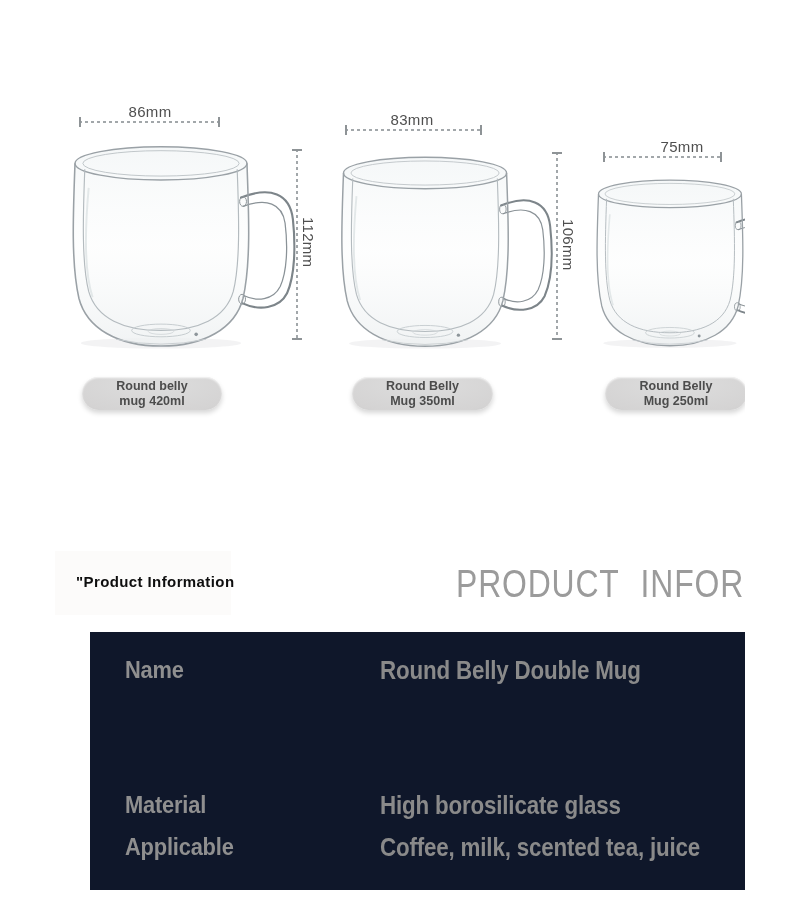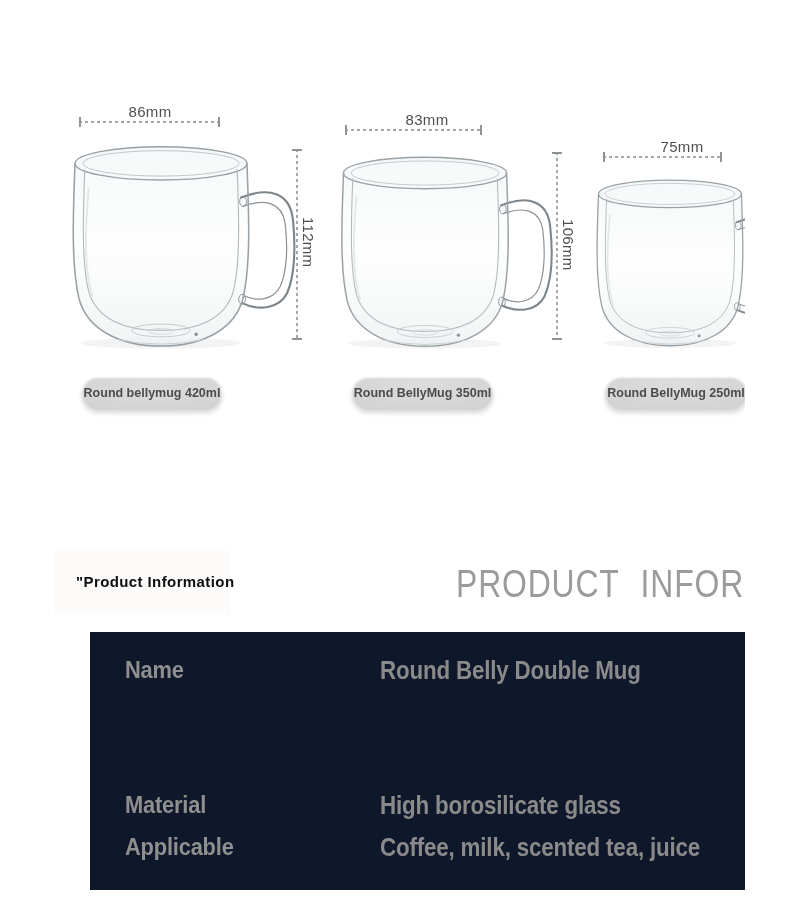--- a/index.html
+++ b/index.html
@@ -18,21 +18,21 @@
   .dim-v{position:absolute;width:2px;
     background:repeating-linear-gradient(180deg,#a2a7aa 0 3px,transparent 3px 6px);}
   .dim-v::before,.dim-v::after{content:"";position:absolute;left:-4px;height:2px;width:10px;background:#8e9396;}
   .dim-v::before{top:0}.dim-v::after{bottom:0}
   
   .mug-svg{position:absolute;}
   
   .badge{position:absolute;height:33px;border-radius:17px;
     background:radial-gradient(120% 160% at 50% 22%,#dddddd 0%,#d4d3d3 55%,#b3b2b2 100%);
     box-shadow:0 3px 5px rgba(0,0,0,.16), inset 0 1px 2px rgba(255,255,255,.8);
-    display:flex;flex-direction:row;align-items:center;justify-content:center;
+    display:flex;flex-direction:column;align-items:center;justify-content:center;
     font-weight:bold;font-size:12.5px;line-height:15px;color:#4c4c4c;text-align:center;}
   
   .label-box{position:absolute;left:10px;top:544px;width:176px;height:64px;background:#fcfbfa;}
   .heading-small{position:absolute;left:31px;top:566px;font-size:15px;font-weight:bold;color:#0e0e0e;letter-spacing:.4px;white-space:nowrap;}
   .heading-big{position:absolute;left:411px;top:556px;font-size:38px;font-weight:400;color:#9b9b9b;
     letter-spacing:1px;word-spacing:14px;white-space:nowrap;transform:scaleX(.84);transform-origin:0 0;}
   
   .panel{position:absolute;left:45px;top:625px;width:745px;height:258px;background:#0f172a;text-align:right;}
   .info-row{position:absolute;left:0;width:100%;height:30px;}
   .cell-label{position:absolute;left:35px;top:50%;transform:translateY(-50%) scaleX(.95);
@@ -80,21 +80,21 @@
   <svg class="mug-svg" style="left:22px;top:130px" width="229" height="213" viewBox="0 0 234 218">
       <use href="#mug"></use>
     </svg>
   <div class="dim-v" style="left:251px;top:142px;height:191px"></div>
   <div class="dim-label v" style="left:255px;top:210px">112mm</div>
   <div class="badge" style="left:37px;top:370px;width:140px">
     <span>Round belly</span>
     <span>mug 420ml</span>
   </div>
 
-  <div class="dim-label h" style="left:337px;top:104px">83mm</div>
+  <div class="dim-label h" style="left:322px;top:104px">83mm</div>
   <div class="dim-h" style="left:300px;top:122px;width:137px"></div>
   <svg class="mug-svg" style="left:291px;top:141px" width="217" height="202" viewBox="0 0 234 218">
       <use href="#mug"></use>
     </svg>
   <div class="dim-v" style="left:511px;top:145px;height:188px"></div>
   <div class="dim-label v" style="left:515px;top:212px">106mm</div>
   <div class="badge" style="left:307px;top:370px;width:141px">
     <span>Round Belly</span>
     <span>Mug 350ml</span>
   </div>

